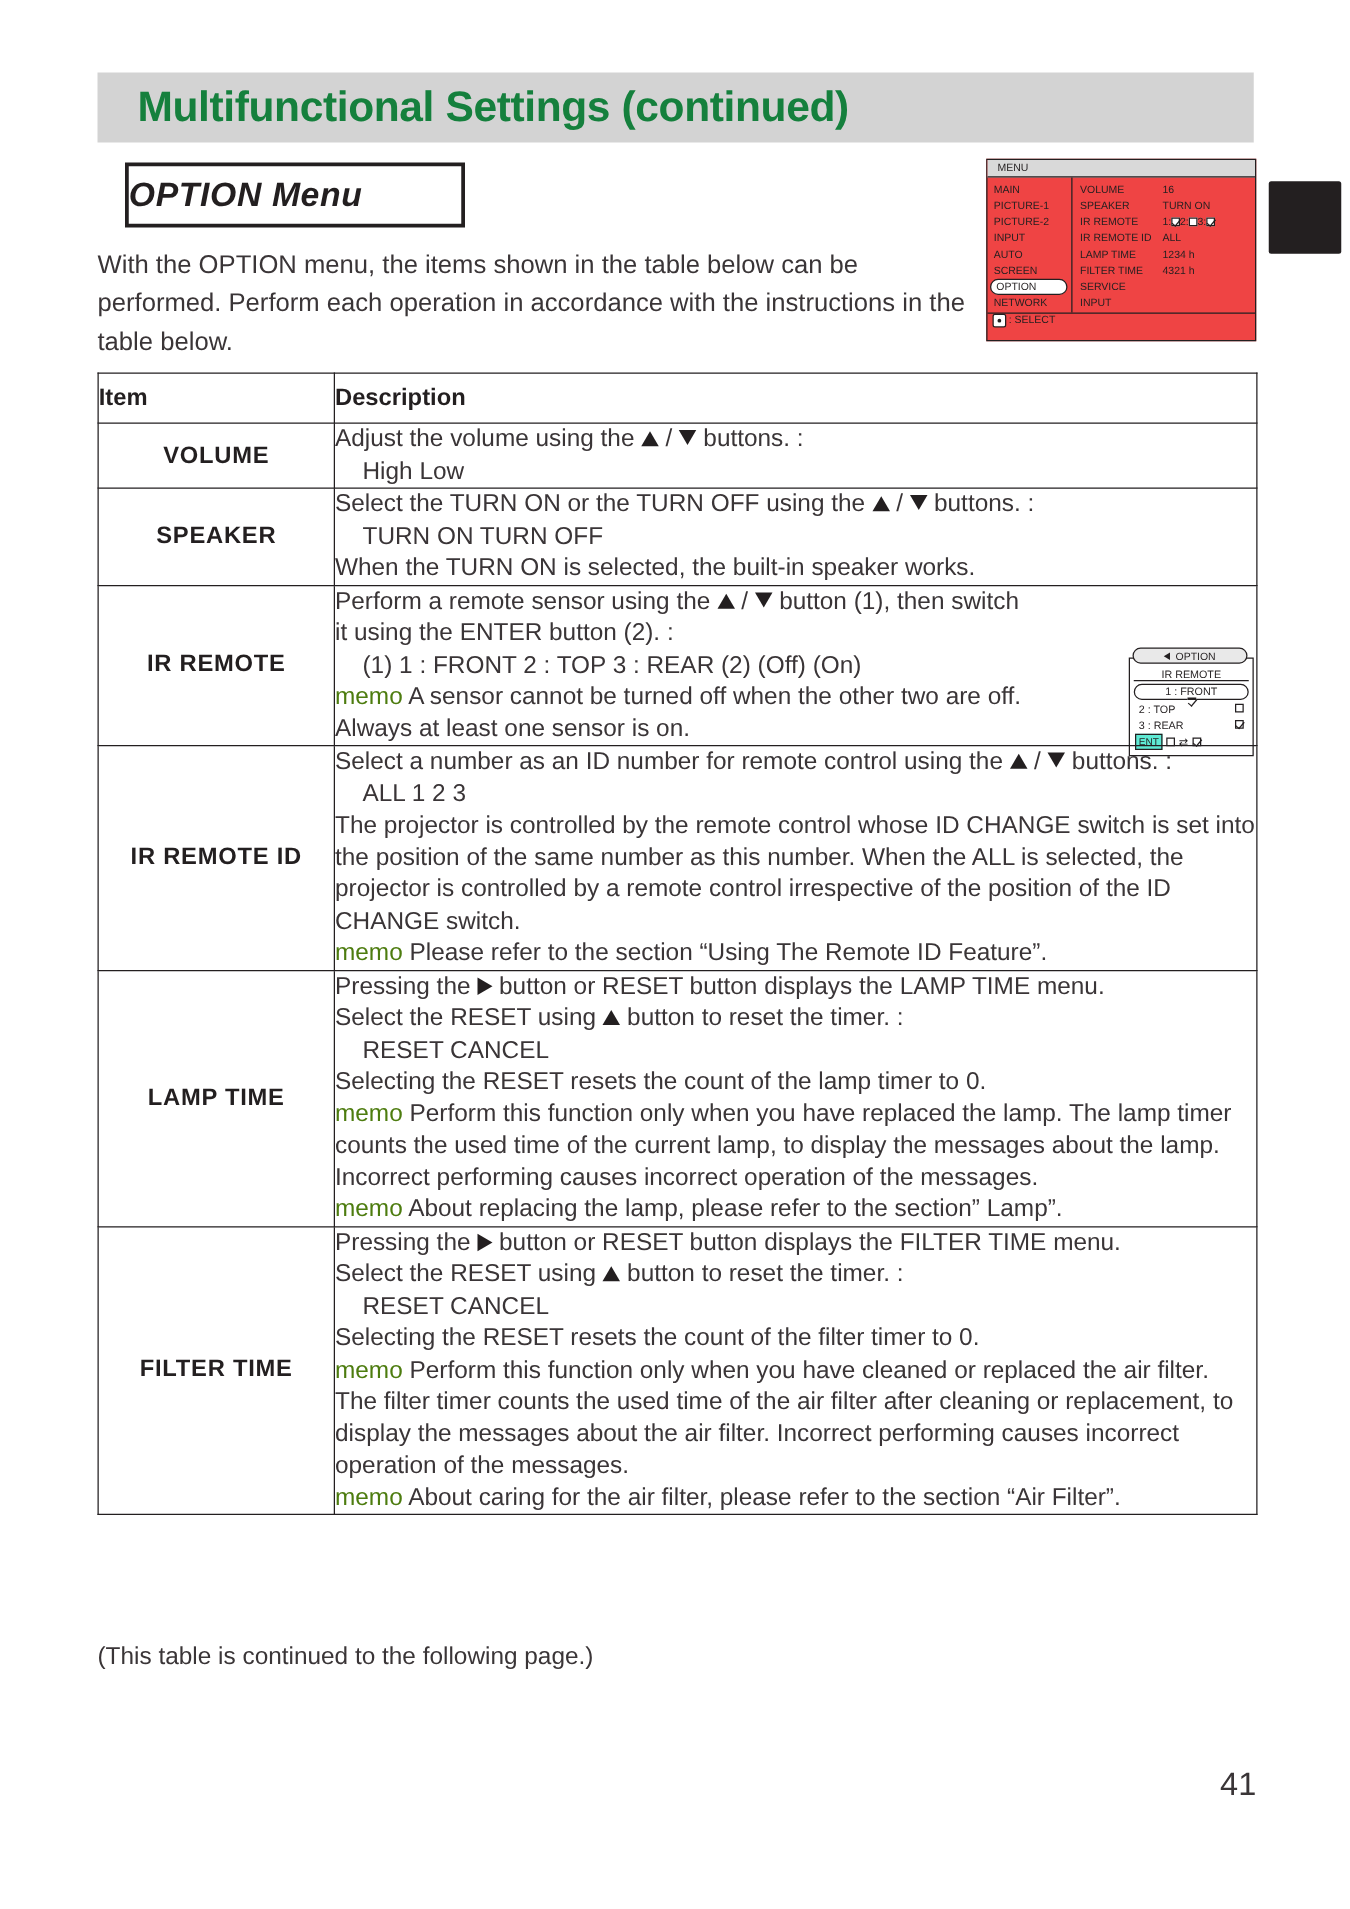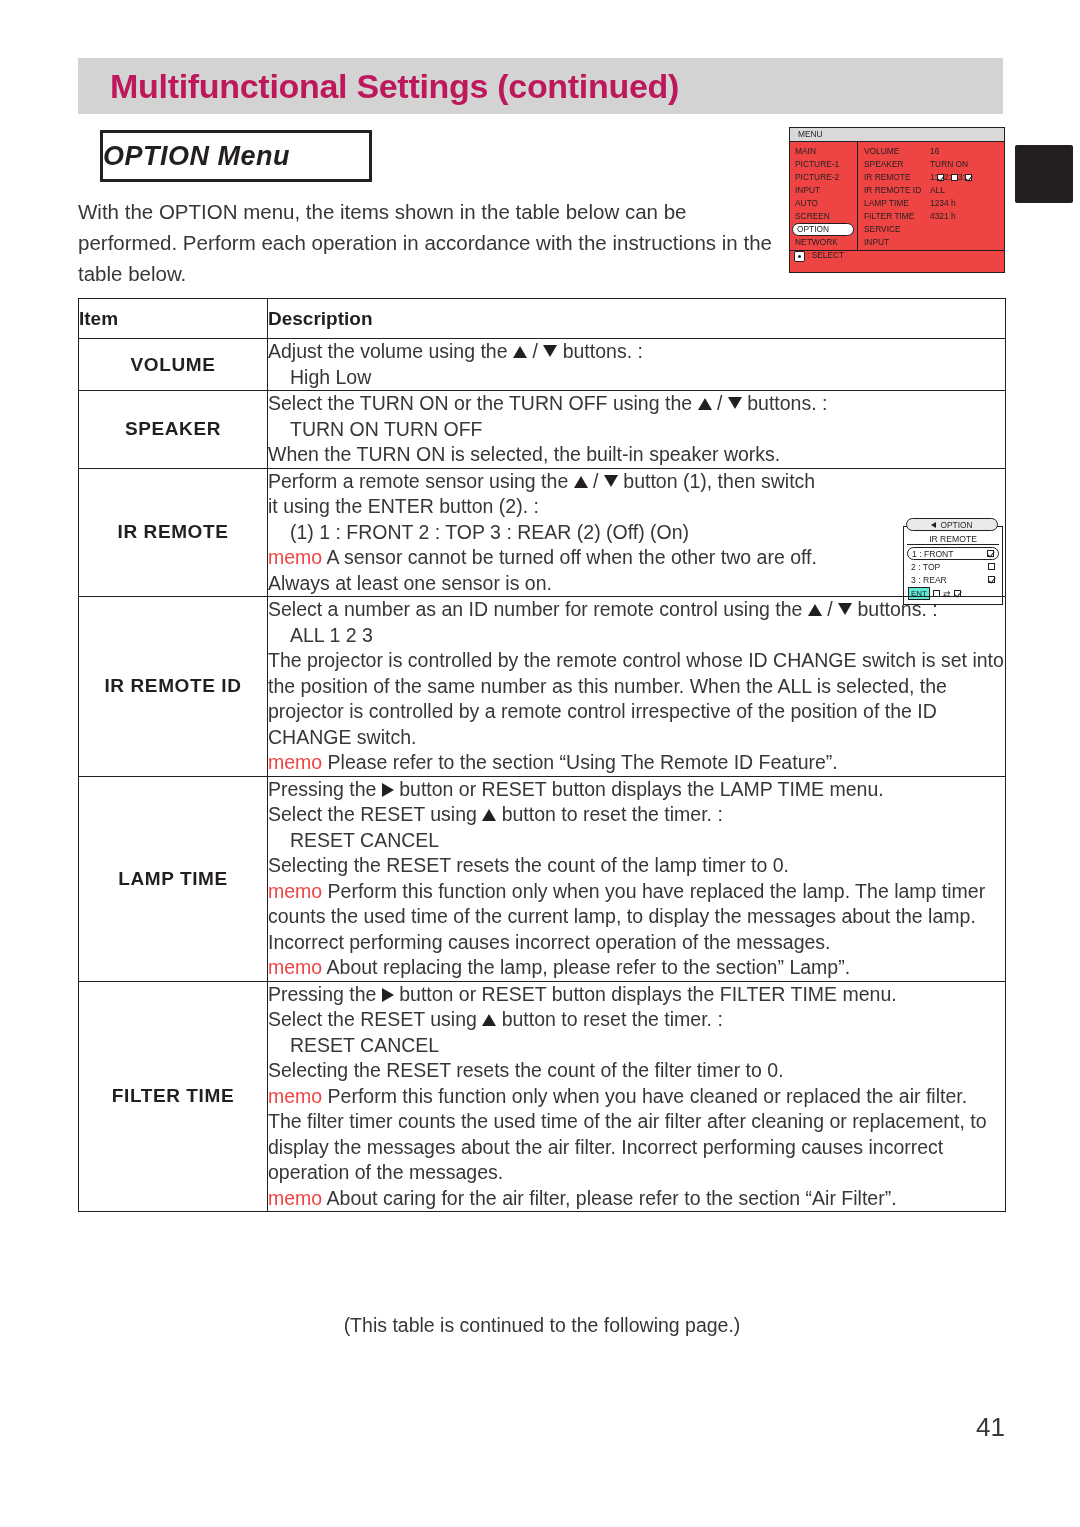--- a/index.html
+++ b/index.html
@@ -26,21 +26,21 @@
   .header-title {
     position: absolute;
     left: 110px;
     top: 60px;
     width: 900px;
     height: 52px;
     line-height: 52px;
     font-size: 34px;
     font-weight: bold;
     letter-spacing: -0.3px;
-    color: #be185d;
+    color: #15803d;
     white-space: nowrap;
   }
 
   
   .edge-tab {
     position: absolute;
     left: 1015px;
     top: 145px;
     width: 58px;
     height: 58px;
@@ -225,20 +225,21 @@
     align-items: center;
     justify-content: space-between;
     padding: 0 4px;
     font-size: 8.6px;
   }
   .sub-line.sel {
     border: 1.2px solid #231f20;
     border-radius: 7px;
     padding: 0 4px;
     height: 13px;
+    flex-direction: column;
   }
   .ent-row {
     height: 13px;
     display: flex;
     align-items: center;
     gap: 3px;
     padding-left: 1px;
     margin-top: 1px;
   }
   .ent-key {
@@ -279,21 +280,21 @@
   }
   .desc-cell {
     padding: 9px 12px 11px 14px;
     font-size: 19.5px;
     line-height: 25.5px;
     color: #3a3537;
     position: relative;
   }
   .desc-cell p { margin: 0; }
   .ind { padding-left: 22px; }
-  .memo { color: #ef4444; }
+  .memo { color: #4d7c0f; }
   .tri-up {
     display: inline-block;
     width: 0; height: 0;
     border-left: 7.5px solid transparent;
     border-right: 7.5px solid transparent;
     border-bottom: 12px solid #231f20;
     vertical-align: 0px;
   }
   .tri-dn {
     display: inline-block;
@@ -311,21 +312,21 @@
     border-left: 12px solid #231f20;
     vertical-align: -1px;
   }
 
   
   .cont-note {
     position: absolute;
     left: 78px;
     top: 1314px;
     width: 928px;
-    text-align: center;
+    text-align: left;
     font-size: 19.5px;
     color: #3a3537;
   }
   .page-no {
     position: absolute;
     left: 860px;
     top: 1412px;
     width: 145px;
     text-align: right;
     font-size: 26px;

